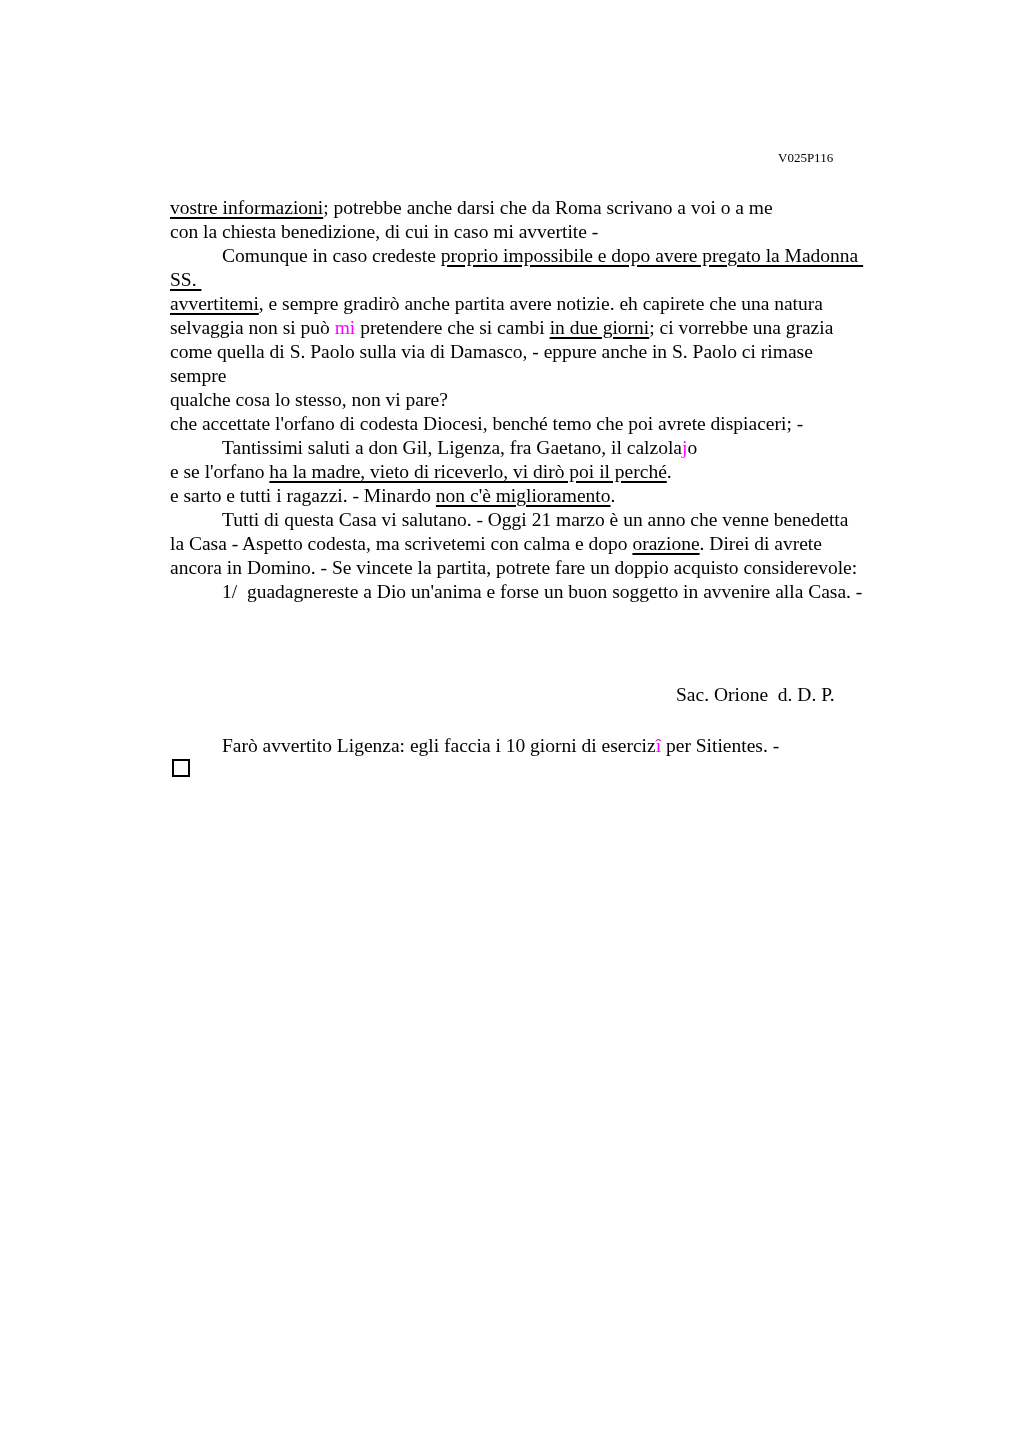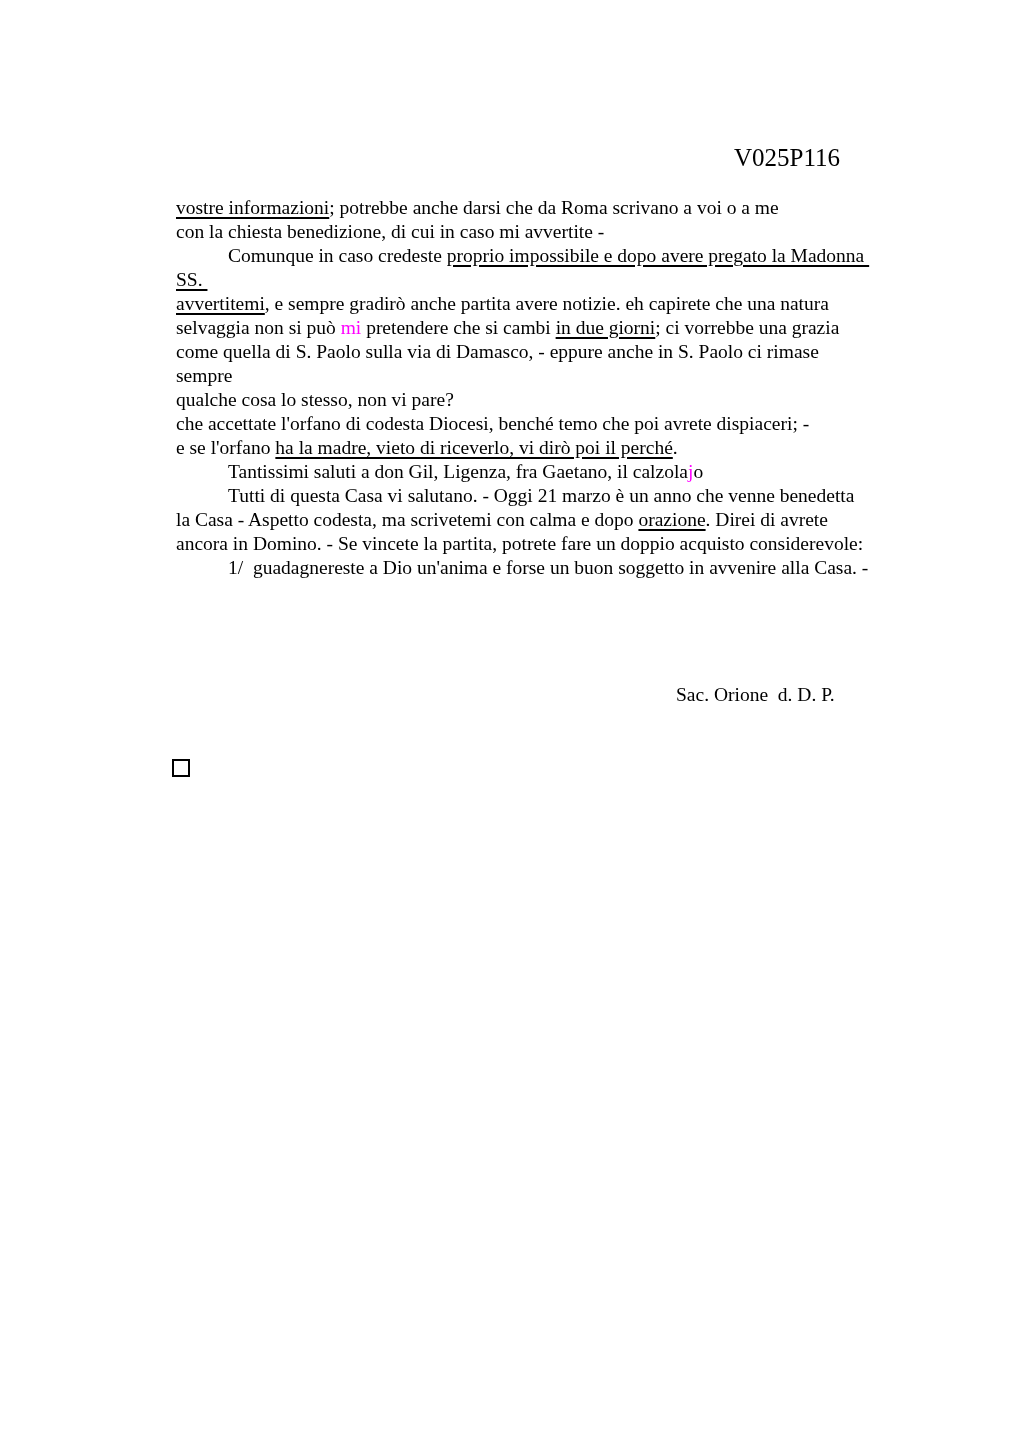--- a/index.html
+++ b/index.html
@@ -12,37 +12,36 @@
     width: 1024px;
     height: 1450px;
     background: #ffffff;
     font-family: "Liberation Serif", "DejaVu Serif", serif;
     color: #000000;
     overflow: hidden;
   }
   .doc-code {
     position: absolute;
     top: 146px;
-    left: 734px;
-    font-size: 25px;
+    left: 778px;
+    font-size: 13px;
     line-height: 24px;
     white-space: pre;
   }
   .letter-body {
     position: absolute;
     top: 196px;
     left: 170px;
     width: 760px;
   }
   .line {
     font-size: 19.5px;
     line-height: 24px;
     height: 24px;
     white-space: pre;
-    margin-left: 6px;
   }
   .line.indent {
     padding-left: 52px;
   }
   .u {
     text-decoration: underline;
     text-decoration-thickness: 1.5px;
     text-underline-offset: 3px;
   }
   .m {
@@ -82,25 +81,29 @@
       <div class="line"><span class="u">vostre informazioni</span><span>; potrebbe anche darsi che da Roma scrivano a voi o a me</span></div>
       <div class="line"><span>con la chiesta benedizione, di cui in caso mi avvertite -</span></div>
       <div class="line indent"><span>Comunque in caso credeste </span><span class="u">proprio impossibile e dopo avere pregato la Madonna </span></div>
       <div class="line"><span class="u">SS. </span></div>
       <div class="line"><span class="u">avvertitemi</span><span>, e sempre gradirò anche partita avere notizie. eh capirete che una natura</span></div>
       <div class="line"><span>selvaggia non si può </span><span class="m">mi</span><span> pretendere che si cambi </span><span class="u">in due giorni</span><span>; ci vorrebbe una grazia</span></div>
       <div class="line"><span>come quella di S. Paolo sulla via di Damasco, - eppure anche in S. Paolo ci rimase</span></div>
       <div class="line"><span>sempre</span></div>
       <div class="line"><span>qualche cosa lo stesso, non vi pare?</span></div>
       <div class="line"><span>che accettate l'orfano di codesta Diocesi, benché temo che poi avrete dispiaceri; -</span></div>
+      <div class="line indent"><span>Tantissimi saluti a don Gil, Ligenza, fra Gaetano, il calzola</span><span class="m">j</span><span>o</span></div>
       <div class="line"><span>e se l'orfano </span><span class="u">ha la madre, vieto di riceverlo, vi dirò poi il perché</span><span>.</span></div>
-      <div class="line indent"><span>Tantissimi saluti a don Gil, Ligenza, fra Gaetano, il calzola</span><span class="m">j</span><span>o</span></div>
+      <div class="line"><span>e sarto e tutti i ragazzi. - Minardo </span><span class="u">non c'è miglioramento</span><span>.</span></div>
       <div class="line indent"><span>Tutti di questa Casa vi salutano. - Oggi 21 marzo è un anno che venne benedetta</span></div>
       <div class="line"><span>la Casa - Aspetto codesta, ma scrivetemi con calma e dopo </span><span class="u">orazione</span><span>. Direi di avrete</span></div>
       <div class="line"><span>ancora in Domino. - Se vincete la partita, potrete fare un doppio acquisto considerevole:</span></div>
       <div class="line indent"><span>1/  guadagnereste a Dio un'anima e forse un buon soggetto in avvenire alla Casa. -</span></div>
     </div>
 
   <div class="signature">Sac. Orione  d. D. P.</div>
 
+  <div class="postscript">
+      <div class="line indent"><span>Farò avvertito Ligenza: egli faccia i 10 giorni di eserciz</span><span class="m">î</span><span> per Sitientes. -</span></div>
+    </div>
 
   <div class="box-glyph"></div>
 </div>
 
 </body></html>

